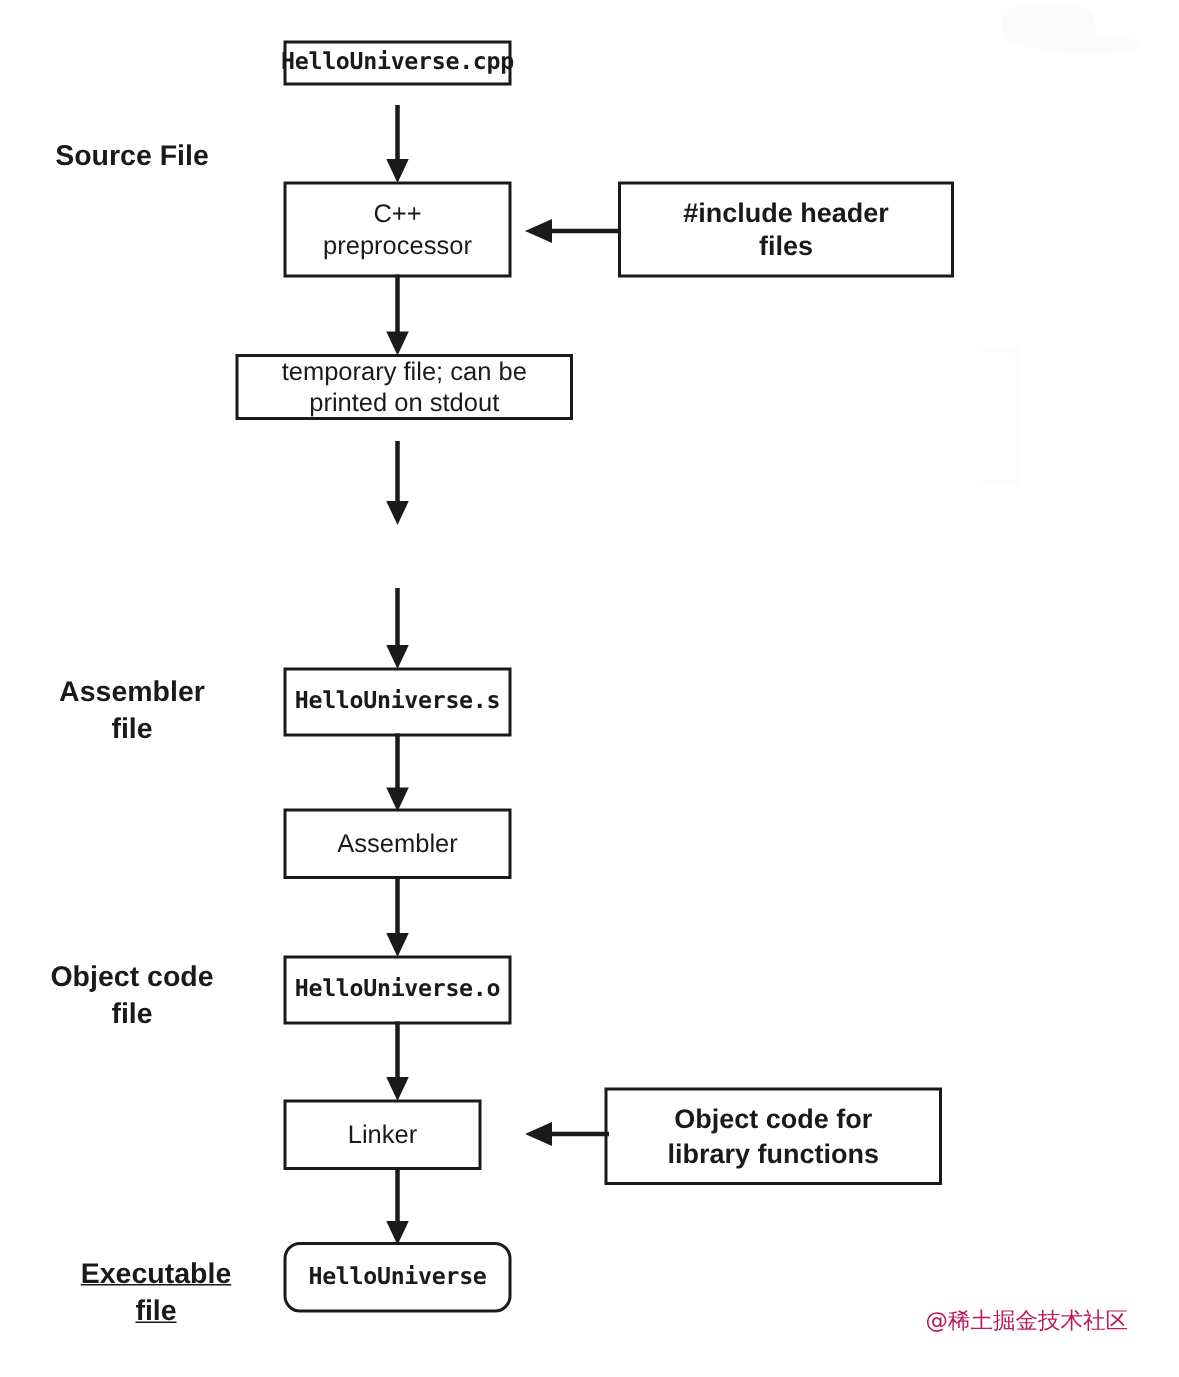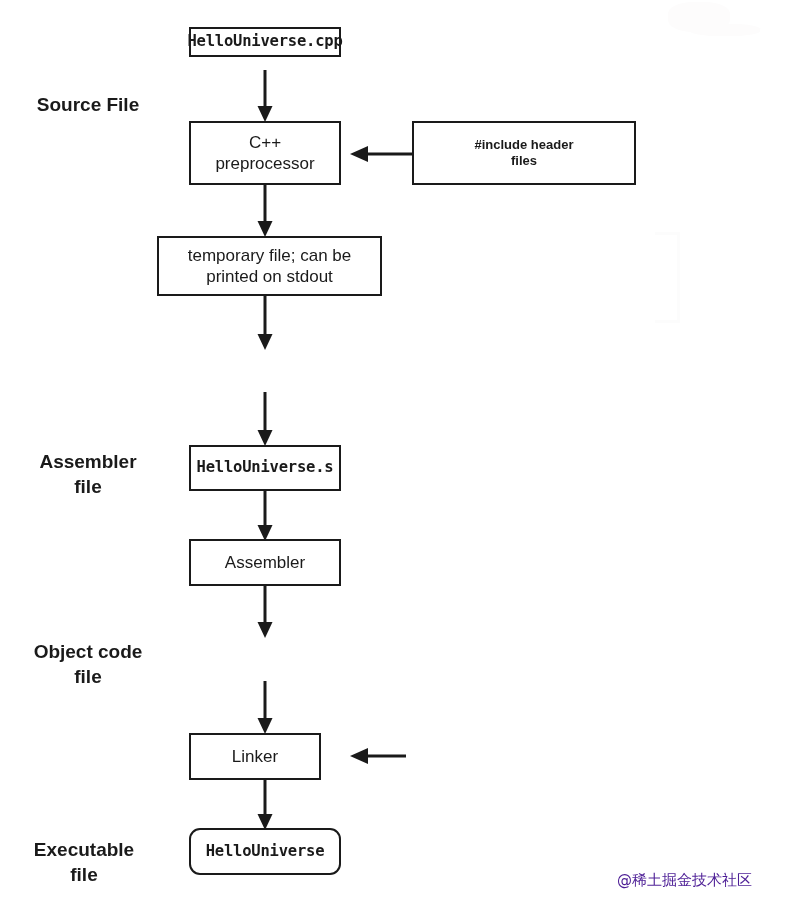--- a/index.html
+++ b/index.html
@@ -43,21 +43,21 @@
     letter-spacing: -0.2px;
   }
   .sans {
     font-family: "Liberation Sans", sans-serif;
     font-weight: 400;
     font-size: 17px;
   }
   .sans-bold {
     font-family: "Liberation Sans", sans-serif;
     font-weight: bold;
-    font-size: 13px;
+    font-size: 18px;
   }
 
   
   .stage-label {
     position: absolute;
     font-family: "Liberation Sans", sans-serif;
     font-weight: bold;
     font-size: 19px;
     color: #1a1a1a;
     text-align: center;
@@ -78,21 +78,21 @@
   }
   .conn polygon {
     fill: #1a1a1a;
   }
 
   
   .watermark {
     position: absolute;
     font-family: "DejaVu Sans", sans-serif;
     font-size: 15px;
-    color: #4c1d95;
+    color: #be185d;
     white-space: nowrap;
     user-select: none;
   }
   .ghost {
     position: absolute;
     pointer-events: none;
   }
   .ghost-bracket {
     border: 3px solid #fcfcfc;
     border-left: none;
@@ -114,56 +114,63 @@
   <div class="ghost ghost-blob" style="left:690px; top:24px; width:70px; height:12px;"></div>
 
   <div class="stage-label" style="left:8px; top:93px;text-align:center;">Source File</div>
 
   <div class="stage-label" style="left:8px; top:450px;">Assembler
 file</div>
 
   <div class="stage-label" style="left:8px; top:640px;">Object code
 file</div>
 
-  <div class="stage-label" style="left:4px; top:838px;">Executable
+  <div class="stage-label" style="left:24px; top:838px;text-decoration:underline;">Executable
 file</div>
 
   <div class="node" style="left:189px; top:27px; width:152px; height:30px;">
     <span class="node-text mono">HelloUniverse.cpp</span>
   </div>
 
   <div class="node" style="left:189px; top:121px; width:152px; height:64px;">
     <span class="node-text sans">C++
 preprocessor</span>
   </div>
 
   <div class="node" style="left:412px; top:121px; width:224px; height:64px;">
     <span class="node-text sans-bold">#include header
 files</span>
   </div>
 
-  <div class="node" style="left:157px; top:236px; width:225px; height:60px;">
+  <div class="node" style="left:157px; top:236px; width:225px; height:44px;">
     <span class="node-text sans">temporary file; can be
 printed on stdout</span>
   </div>
 
 
   <div class="node" style="left:189px; top:445px; width:152px; height:46px;">
     <span class="node-text mono">HelloUniverse.s</span>
   </div>
 
   <div class="node" style="left:189px; top:539px; width:152px; height:47px;">
     <span class="node-text sans">Assembler</span>
   </div>
 
+  <div class="node" style="left:189px; top:637px; width:152px; height:46px;">
+    <span class="node-text mono">HelloUniverse.o</span>
+  </div>
 
   <div class="node" style="left:189px; top:733px; width:132px; height:47px;">
     <span class="node-text sans">Linker</span>
   </div>
 
+  <div class="node" style="left:403px; top:725px; width:225px; height:65px;">
+    <span class="node-text sans-bold">Object code for
+library functions</span>
+  </div>
 
   <div class="node" style="left:189px; top:828px; width:152px; height:47px;border-radius:11px;">
     <span class="node-text mono">HelloUniverse</span>
   </div>
 
   <svg class="conn" style="left:250px; top:70px;" width="30" height="54">
     <line x1="15" y1="0" x2="15" y2="40"></line>
     <polygon points="15,52 7.5,36 22.5,36"></polygon>
   </svg>
 

